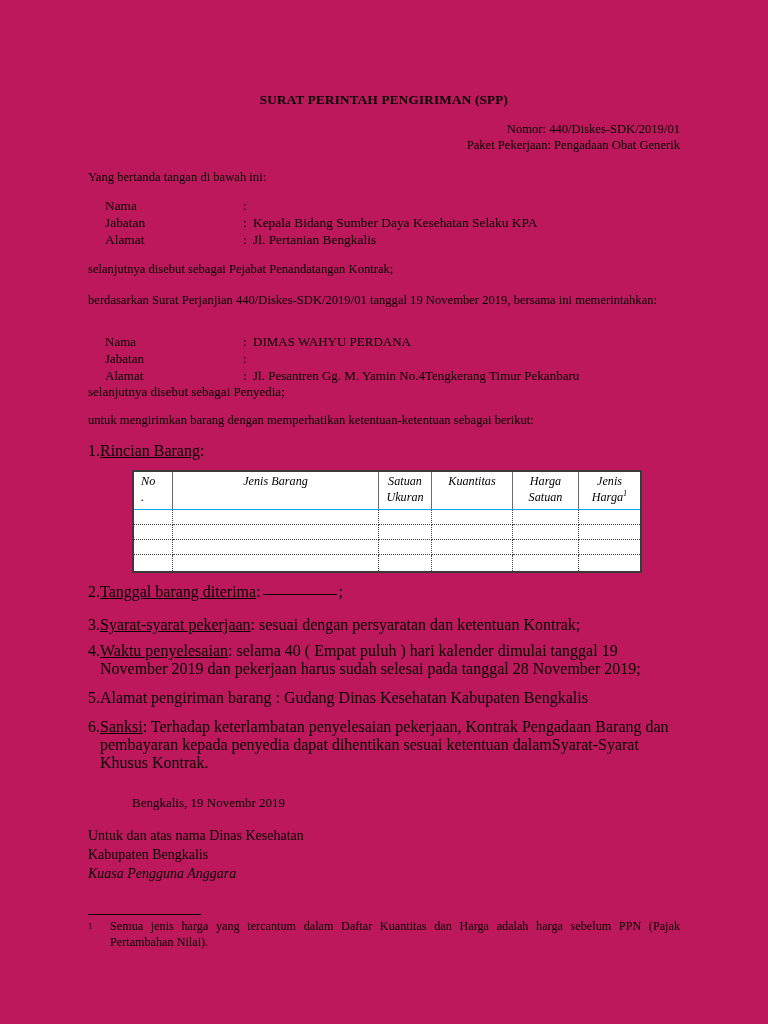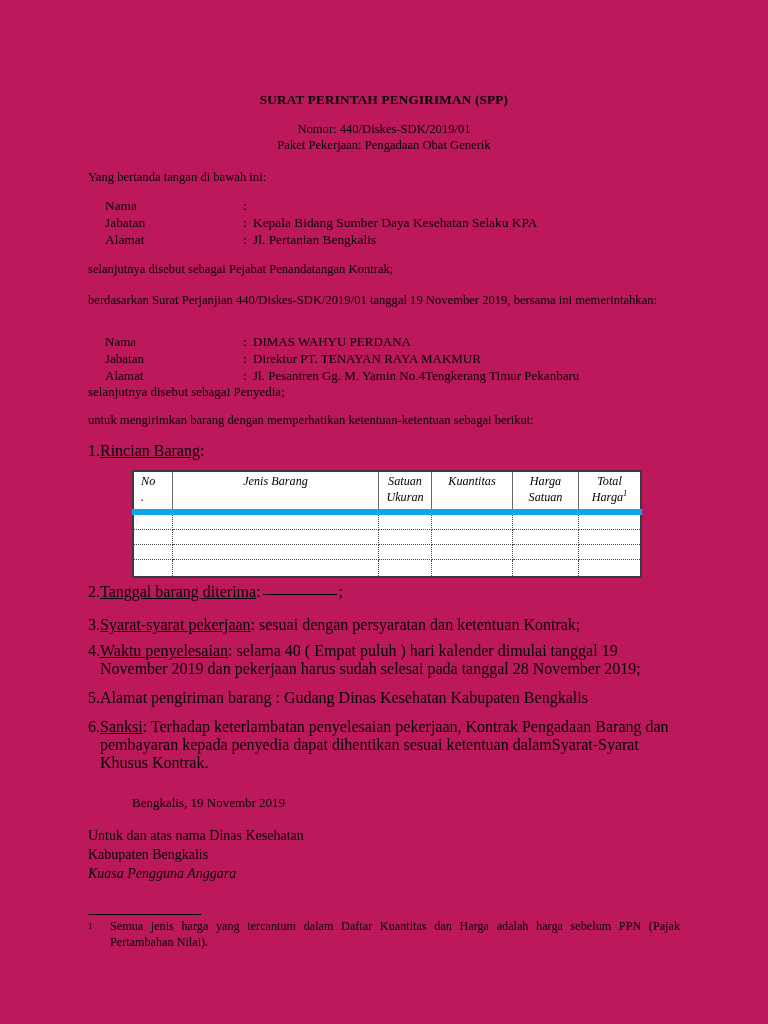--- a/index.html
+++ b/index.html
@@ -28,21 +28,21 @@
     position: absolute;
     left: 88px; top: 92px; width: 592px;
     text-align: center;
     font-weight: bold;
     font-size: 13.2px;
     letter-spacing: .2px;
   }
   .subtitle-block {
     position: absolute;
     left: 88px; top: 121px; width: 592px;
-    text-align: center;
+    text-align: right;
     font-size: 12.6px;
     line-height: 16.4px;
   }
 
   
   .para {
     position: absolute;
     font-size: 12.6px;
     line-height: 16.6px;
   }
@@ -89,21 +89,21 @@
   }
   table.detail td {
     border-right: 1px dotted #4a4a4a;
     border-bottom: 1px dotted #4a4a4a;
     padding: 0;
     vertical-align: top;
     font-size: 12.2px;
   }
   table.detail td:last-child { border-right: none; }
   table.detail tr.hdr td {
-    border-bottom: 6px solid #0ea5e9;
+    border-bottom: 1px solid #0ea5e9;
     border-right: 1px solid #6a6a6a;
     font-style: italic;
     text-align: center;
     height: 35px;
     line-height: 15.6px;
     padding-top: 2px;
   }
   table.detail tr.hdr td:last-child { border-right: none; }
   table.detail tr.hdr td.lcell {
     text-align: left;
@@ -193,21 +193,20 @@
 
   <div class="ident mid" style="left:88px; top:334px; width:592px;">
     <div class="row">
       <span class="lbl">Nama</span>
       <span class="sep">:</span>
       <span class="val">DIMAS WAHYU PERDANA</span>
     </div>
     <div class="row">
       <span class="lbl">Jabatan</span>
       <span class="sep">:</span>
-      <span class="val">Direktur PT. TENAYAN RAYA MAKMUR</span>
     </div>
     <div class="row">
       <span class="lbl">Alamat</span>
       <span class="sep">:</span>
       <span class="val">Jl. Pesantren Gg. M. Yamin No.4Tengkerang Timur Pekanbaru</span>
     </div>
     <div>selanjutnya disebut sebagai Penyedia;</div>
   </div>
 
   <div class="para" style="left:88px; top:412px; width:592px;">untuk mengirimkan barang dengan memperhatikan ketentuan-ketentuan sebagai berikut:</div>
@@ -233,21 +232,21 @@
           <span class="hdr-two">Ukuran</span>
         </td>
         <td class="ccell" style="width:80px;">
           <span>Kuantitas</span>
         </td>
         <td class="ccell" style="width:65px;">
           <span>Harga</span>
           <span class="hdr-two">Satuan</span>
         </td>
         <td class="ccell" style="width:61px;">
-          <span>Total</span>
+          <span>Jenis</span>
           <span class="hdr-two"><span>Harga</span><sup>1</sup></span>
         </td>
       </tr>
       <tr class="body-row">
         <td></td>
         <td></td>
         <td></td>
         <td></td>
         <td></td>
         <td></td>

